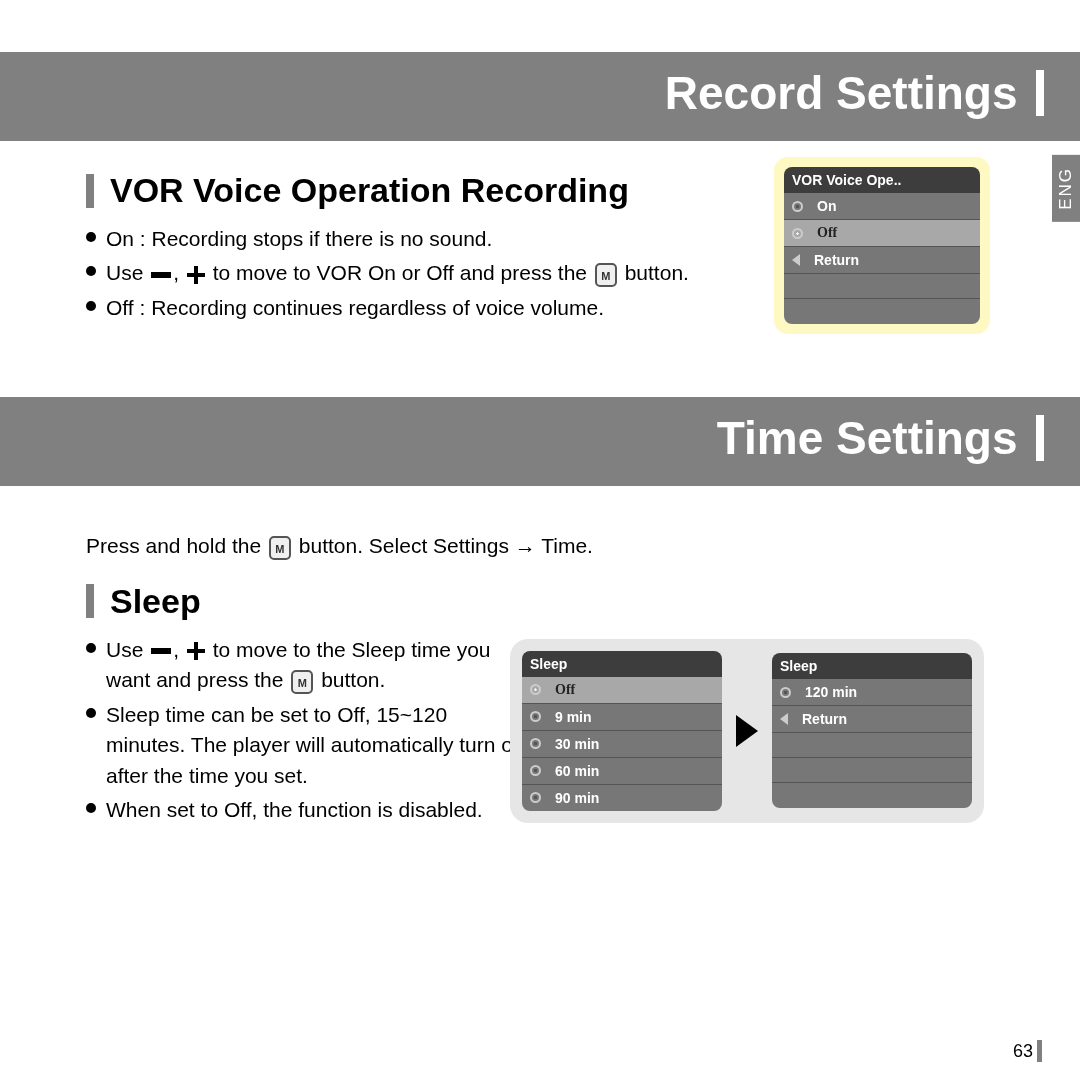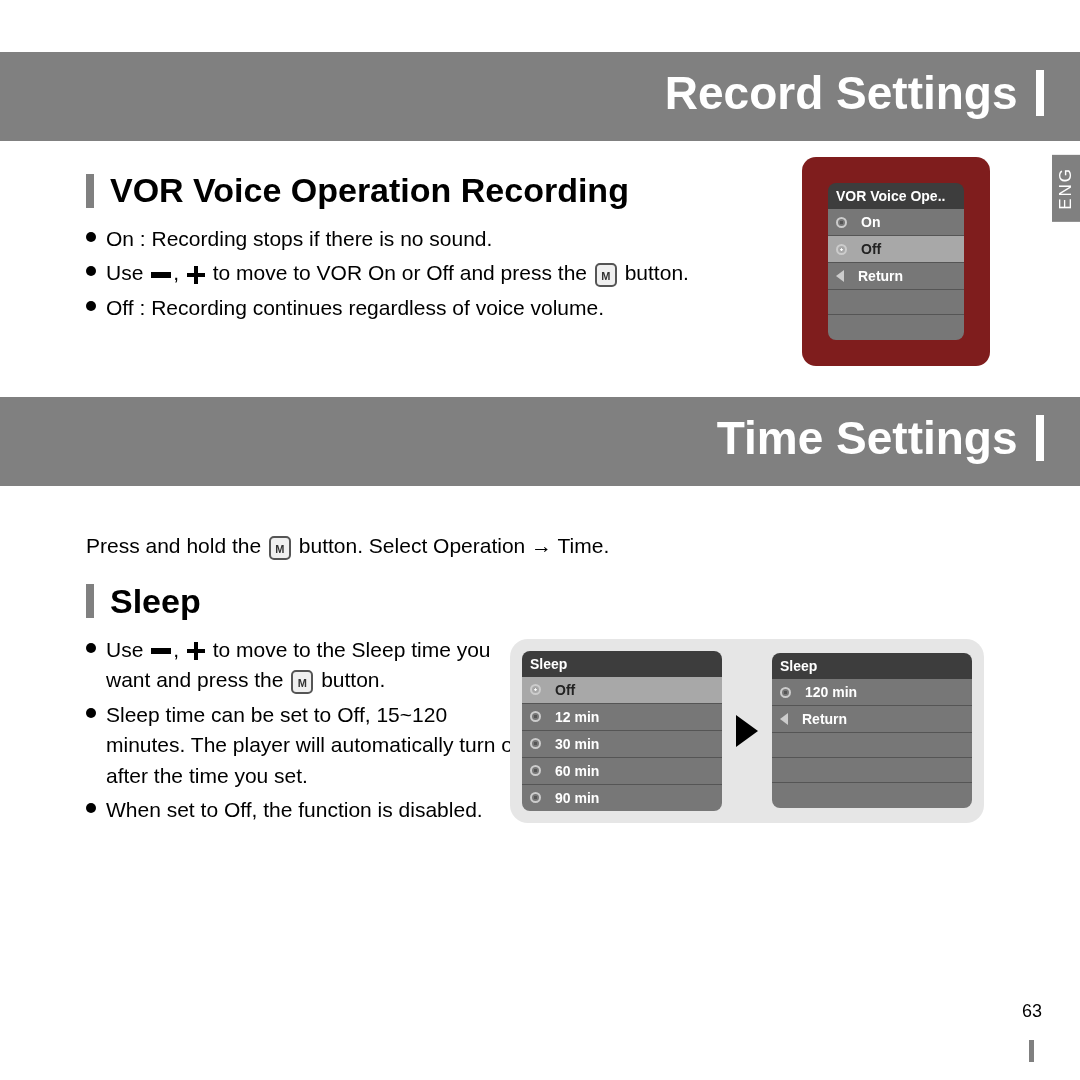--- a/index.html
+++ b/index.html
@@ -81,44 +81,44 @@
   .icon-plus::after  { left: 0; top: 7px; width: 18px; height: 4px; }
   .icon-m {
     width: 22px; height: 24px;
     border: 2px solid #555; border-radius: 5px;
     font-size: 11px; line-height: 22px; font-weight: bold;
     color: #333; background: #f0f0f0;
     margin: 0 2px;
   }
   
   .device {
-    background: #7f1d1d;
+    background: #fef9c3;
     border-radius: 14px;
-    padding: 26px;
-    width: 188px;
+    padding: 10px;
+    width: 216px;
     color: #fff;
     font-size: 14px;
     font-weight: bold;
   }
   .dev-head {
     background: #3d3d3d;
     border-top-left-radius: 8px; border-top-right-radius: 8px;
     padding: 5px 8px;
     color: #fff;
   }
   .dev-row {
     background: #777;
     border-bottom: 1px solid #555;
     padding: 5px 8px;
     display: flex; align-items: center; gap: 14px;
     color: #fff;
     min-height: 25px;
   }
   .dev-row:last-child { border-bottom-left-radius: 8px; border-bottom-right-radius: 8px; border-bottom: none; }
-  .dev-row.selected { background: #a8a8a8; color: #222; }
+  .dev-row.selected { background: #a8a8a8; color: #222; font-family: Liberation Serif, serif; }
   .radio {
     width: 11px; height: 11px; border: 2px solid #ccc; border-radius: 50%;
     display: inline-block; position: relative; flex: 0 0 11px;
     background: radial-gradient(circle,#555 35%, transparent 40%);
   }
   .radio.on::after {
     content:""; position:absolute; inset:2px; background:#fff; border-radius:50%;
   }
   .back-tri {
     width: 0; height: 0; border-top: 6px solid transparent;
@@ -144,21 +144,21 @@
     background: #808080; color: #fff;
     writing-mode: vertical-rl;
     transform: rotate(180deg);
     padding: 12px 4px;
     font-size: 17px; letter-spacing: 2px;
   }
   .pagenum {
     position: absolute;
     bottom: 18px; right: 38px;
     font-size: 18px;
-    display: flex; align-items: center; gap: 18px; flex-direction: column;
+    display: flex; align-items: center; gap: 4px;
   }
   .pagenum .vsep { width: 5px; height: 22px; background:#808080; }
   .row { position: relative; }
   .top-space { height: 52px; background:#fff; }
 </style>
 </head>
 <body>
 
 <div class="top-space"></div>
 
@@ -222,21 +222,21 @@
 
 <div class="band">
   <span class="band-title">Time Settings</span>
   <span class="band-sep"></span>
 </div>
 
 <div class="content">
   <p class="intro">
     <span>Press and hold the </span>
     <span class="icon-m">M</span>
-    <span> button. Select Operation → Time.</span>
+    <span> button. Select Settings → Time.</span>
   </p>
 
   <div class="subhead">
     <span class="bar"></span>
     <span>Sleep</span>
   </div>
 
   <div class="row">
     <ul class="bullets narrow">
       <li>
@@ -262,21 +262,21 @@
 
     <div class="sleep-area">
       <div class="device">
         <div class="dev-head">Sleep</div>
         <div class="dev-row selected">
           <span class="radio on"></span>
           <span>Off</span>
           </div>
         <div class="dev-row">
           <span class="radio"></span>
-          <span>12 min</span>
+          <span>9 min</span>
           </div>
         <div class="dev-row">
           <span class="radio"></span>
           <span>30 min</span>
           </div>
         <div class="dev-row">
           <span class="radio"></span>
           <span>60 min</span>
           </div>
         <div class="dev-row">

